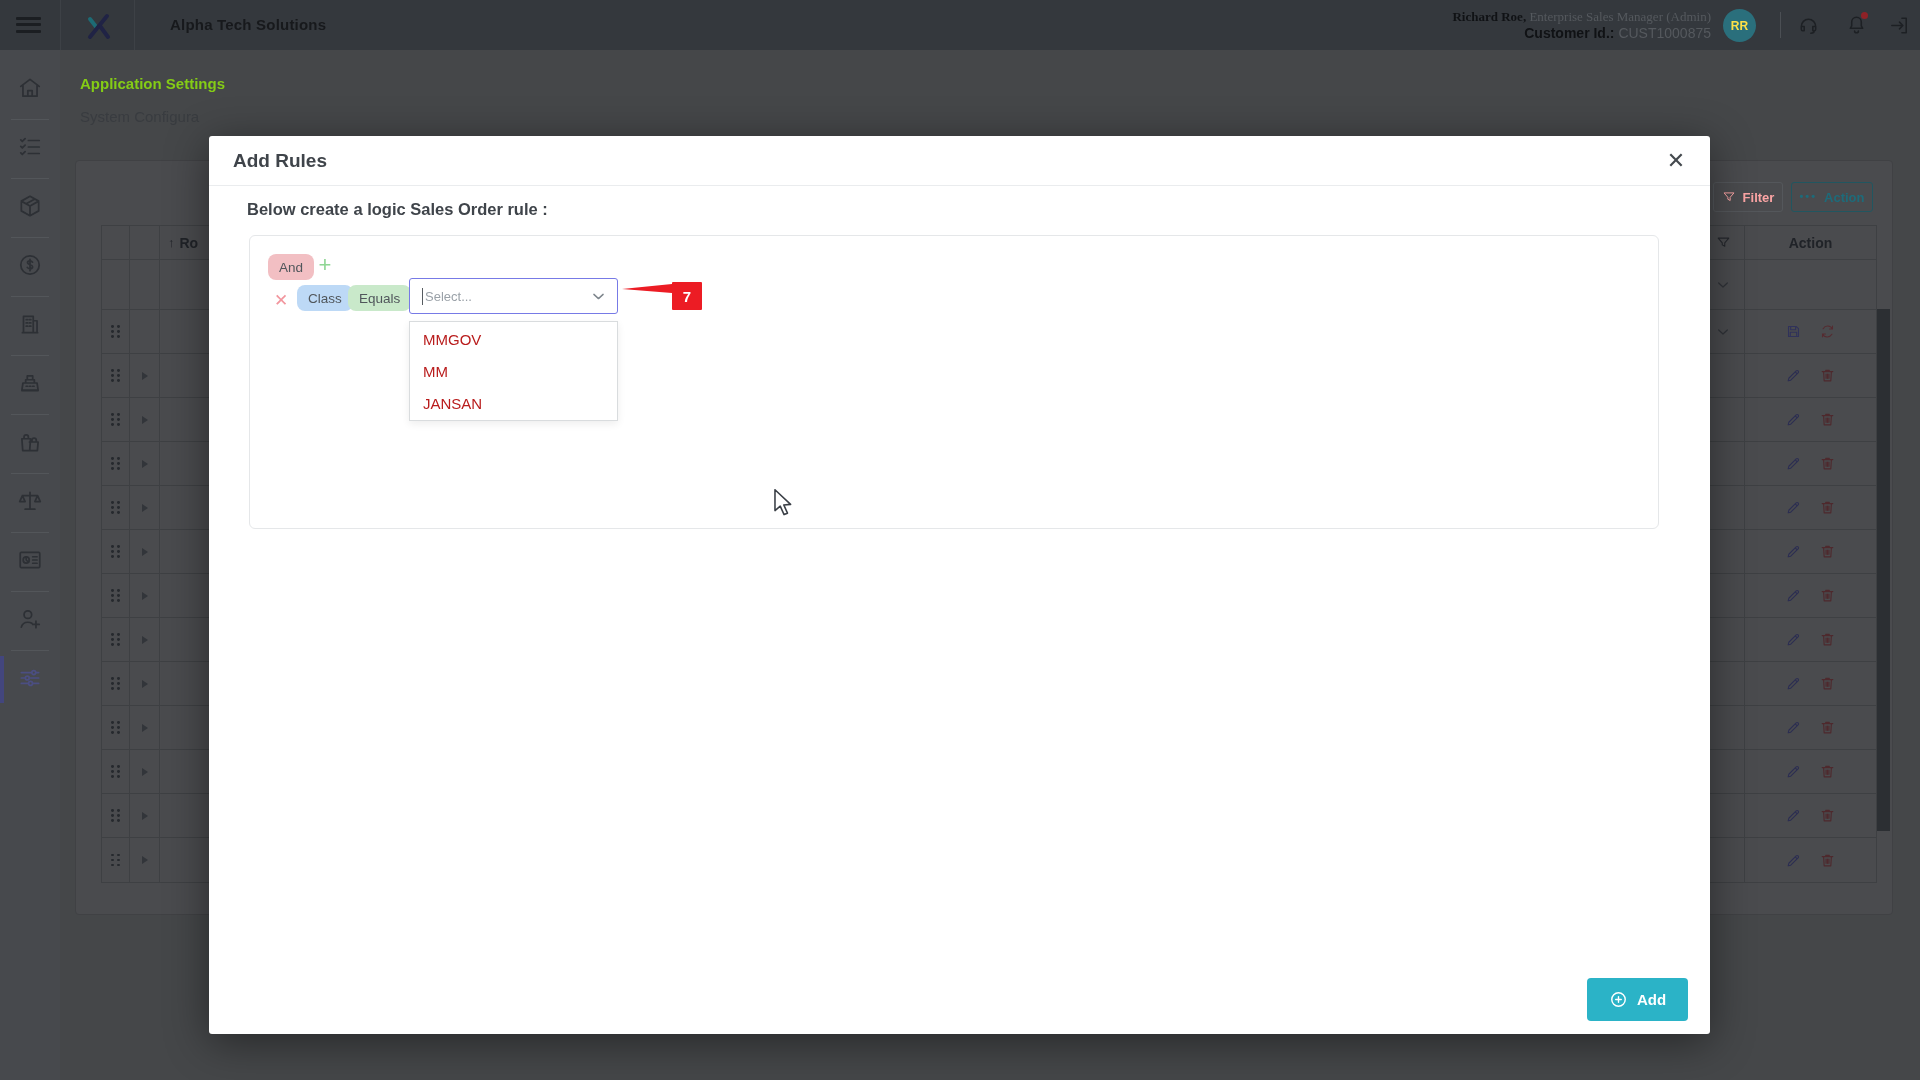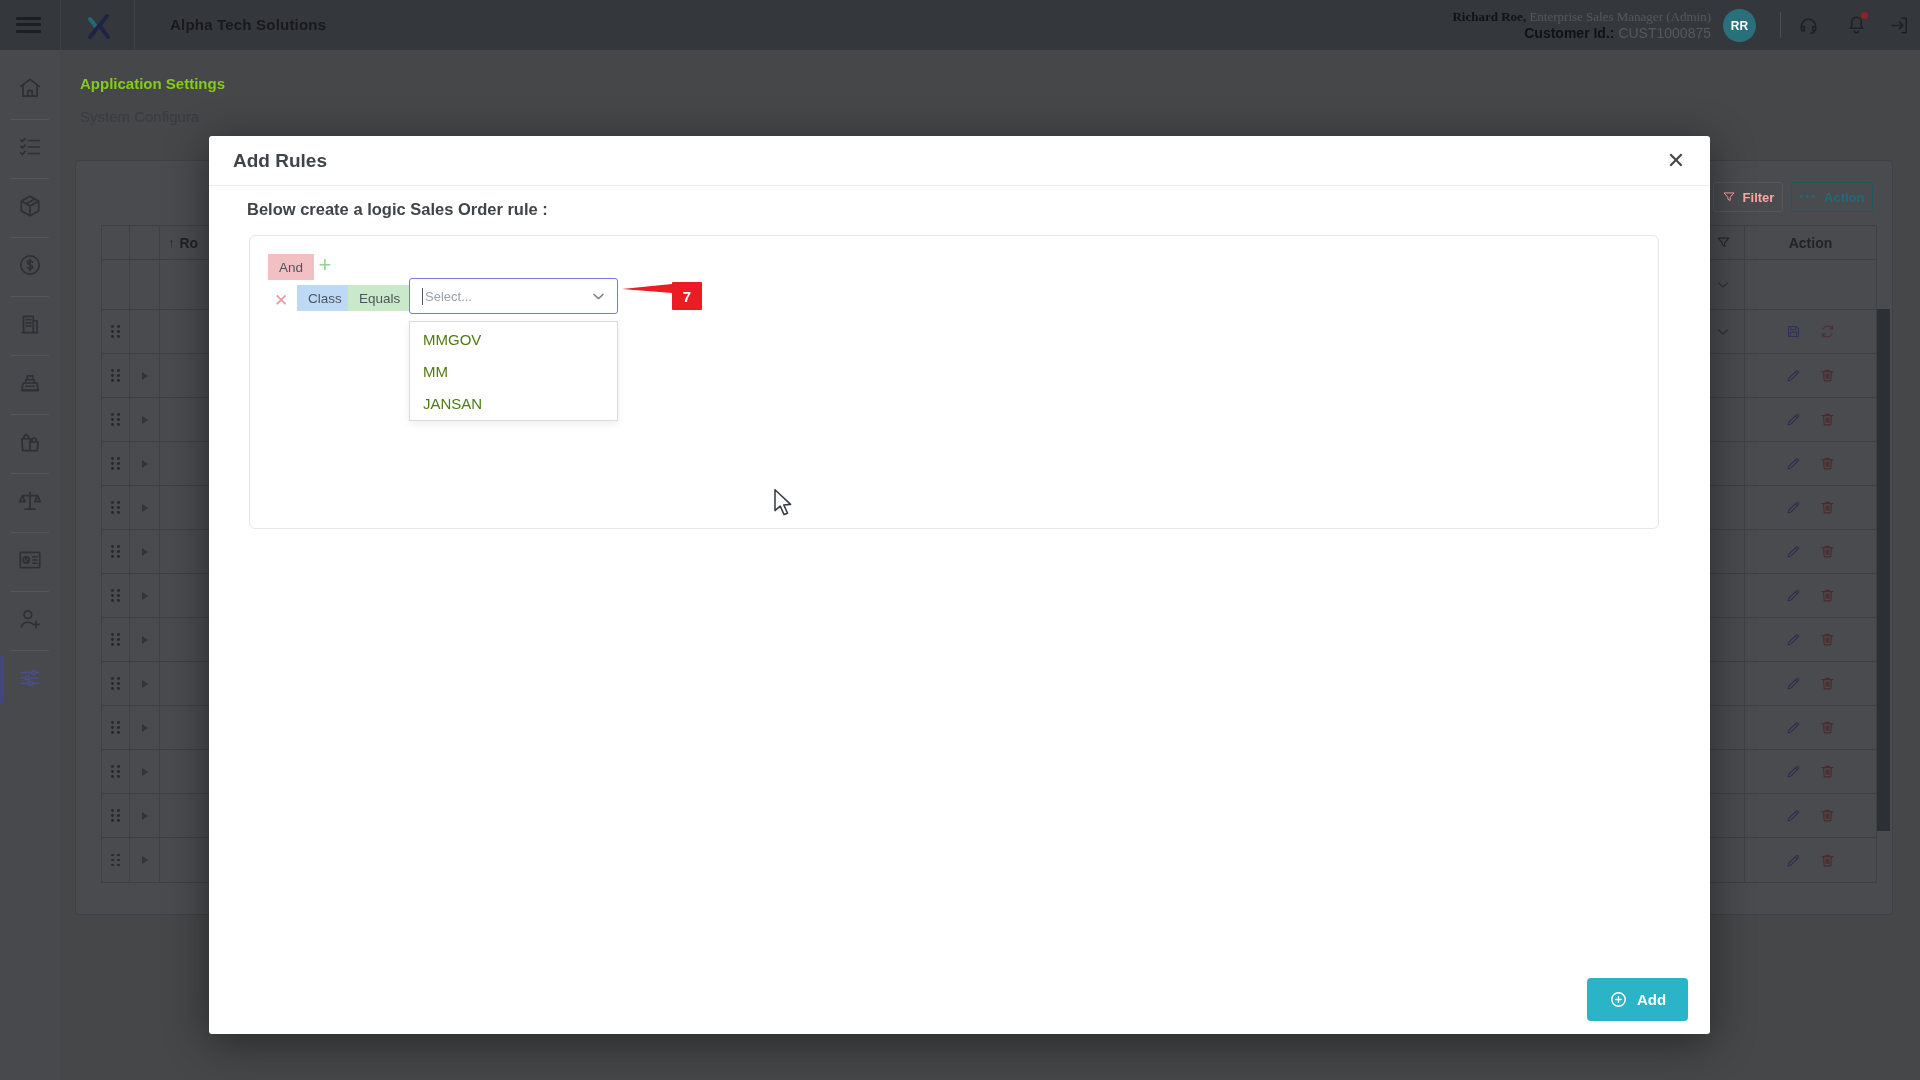--- a/index.html
+++ b/index.html
@@ -10,21 +10,21 @@
   .topbar { position:absolute; left:0; top:0; width:1920px; height:50px; background:#34383d; z-index:2; }
   .hamburger { position:absolute; left:16px; top:17px; width:25px; height:16px; cursor:pointer; }
   .hamburger span { display:block; height:2.6px; background:#1b1e22; border-radius:1px; margin-bottom:3.9px; }
   .logo-box { position:absolute; left:60px; top:0; width:75px; height:50px; border-left:1px solid #3d4146; border-right:1px solid #3d4146; display:flex; align-items:center; justify-content:center; }
   .app-title { position:absolute; left:158px; top:0; height:50px; line-height:50px; font-size:15px; font-weight:700; color:#17191c; letter-spacing:.2px;margin-left:12px; }
   .user-block { position:absolute; right:209px; top:8px; text-align:right; line-height:17px; }
   .user-line1 { font-size:13px; color:#55595e;font-family:Liberation Serif, serif; }
   .user-name { font-weight:700; color:#101215; }
   .user-line2 { font-size:14px; color:#55595e; }
   .cust-label { font-weight:700; color:#101215; }
-  .avatar { position:absolute; left:1723px; top:9px; width:33px; height:33px; border-radius:50%; background:#2a6f7c; color:#ffffff; font-size:12px; font-weight:700; display:flex; align-items:center; justify-content:center; }
+  .avatar { position:absolute; left:1723px; top:9px; width:33px; height:33px; border-radius:50%; background:#2a6f7c; color:#fde047; font-size:12px; font-weight:700; display:flex; align-items:center; justify-content:center; }
   .hdr-divider { position:absolute; left:1780px; top:12px; width:1px; height:26px; background:#4b4f54; }
   .hdr-icon { position:absolute; top:14px; width:23px; height:23px; color:#1d2024; cursor:pointer; }
   .hdr-icon svg { width:100%; height:100%; }
   .bell-dot { position:absolute; right:0px; top:-1px; width:7px; height:7px; border-radius:50%; background:#8f2227; }
 
   .sidebar { position:absolute; left:0; top:50px; width:60px; height:1030px; background:#47494d; z-index:2; padding-top:10px; }
   .side-item { position:relative; height:59px; display:flex; align-items:center; justify-content:center; color:#2d3035; cursor:pointer; }
   .side-item + .side-item:before { content:""; position:absolute; top:0; left:11px; width:38px; height:1px; background:#53565a; }
   .side-item svg { width:26px; height:26px; }
   .side-item.active { color:#4b4e82; }
@@ -63,32 +63,32 @@
   .i-act svg { width:100%; height:100%; }
   .scrollbar { position:absolute; left:1801px; top:148px; width:13px; height:522px; background:#2c2f33; }
 
   
   .modal { position:absolute; left:209px; top:92px; width:1501px; height:898px; background:#ffffff; border-radius:3px; box-shadow:0 8px 44px rgba(0,0,0,.45); z-index:10;margin-top:44px; }
   .modal-header { position:relative; height:50px; border-bottom:1px solid #eaecee; }
   .modal-title { position:absolute; left:24px; top:0; height:50px; line-height:50px; font-size:19px; font-weight:600; color:#3f444a; }
   .modal-close { position:absolute; right:20px; top:11px; width:28px; height:28px; font-size:22px; color:#44494e; display:flex; align-items:center; justify-content:center; cursor:pointer; }
   .instruction { position:absolute; left:38px; top:64px; font-size:16.5px; font-weight:600; color:#3f444a; }
   .rule-box { position:absolute; left:40px; top:99px; width:1410px; height:294px; border:1px solid #e5e7e9; border-radius:6px; }
-  .chip { position:absolute; height:26px; padding:0 11px; border-radius:0; font-size:13.5px; color:#50565b; display:inline-flex; align-items:center; }
+  .chip { position:absolute; height:26px; padding:0 11px; border-radius:8px; font-size:13.5px; color:#50565b; display:inline-flex; align-items:center; }
   .chip-and { left:18px; top:18px; background:#f2bfc3; cursor:pointer; }
   .plus-cond { position:absolute; left:62px; top:16px; width:26px; height:26px; color:#8fd694; font-size:22px; font-weight:400; display:flex; align-items:center; justify-content:center; cursor:pointer; }
   .x-remove { position:absolute; left:20px; top:51px; width:22px; height:26px; color:#f2969e; font-size:17px; display:flex; align-items:center; justify-content:center; cursor:pointer; }
   .chip-class { left:47px; top:49px; background:#bdd9f6; cursor:pointer; }
   .chip-equals { left:98px; top:49px; background:#c9e9ca; cursor:pointer; }
   .select { position:absolute; left:159px; top:42px; width:209px; height:36px; background:#fff; border:1px solid #777ae6; border-radius:3px; display:flex; align-items:center; padding-left:12px; cursor:text; }
   .caret { width:1px; height:17px; background:#565b60; margin-right:2px; }
   .placeholder { font-size:13px; color:#9aa1a8; }
   .select .chev { position:absolute; right:10px; top:9px; width:17px; height:17px; color:#7d858c; }
   .menu { position:absolute; left:159px; top:85px; width:209px; background:#fff; border:1px solid #d9dcde; box-shadow:0 3px 8px rgba(0,0,0,.07); padding:1px 0; }
-  .option { height:32px; display:flex; align-items:center; padding-left:13px; font-size:15px; color:#4d7c0f; cursor:pointer; }
+  .option { height:32px; display:flex; align-items:center; padding-left:13px; font-size:15px; color:#b91c1c; cursor:pointer; }
   .badge { position:absolute; left:463px; top:146px; width:30px; height:28px; background:#ec1c24; color:#fff; font-size:15px; font-weight:700; display:flex; align-items:center; justify-content:center; border-radius:1px; }
   .badge-arrow { position:absolute; left:413px; top:148px; width:0; height:0; border-top:5px solid transparent; border-bottom:4px solid transparent; border-right:50px solid #ec1c24; }
   .add-btn { position:absolute; right:22px; bottom:13px; width:101px; height:43px; background:#2bb3c7; border:none; border-radius:4px; color:#fff; font-size:15px; font-weight:600; font-family:"Liberation Sans",sans-serif; display:flex; align-items:center; justify-content:center; gap:9px; cursor:pointer; }
   .add-btn svg { width:19px; height:19px; }
 
   .cursor { position:absolute; left:774px; top:489px; z-index:30; pointer-events:none; }
 </style>
 </head>
 <body>
 

